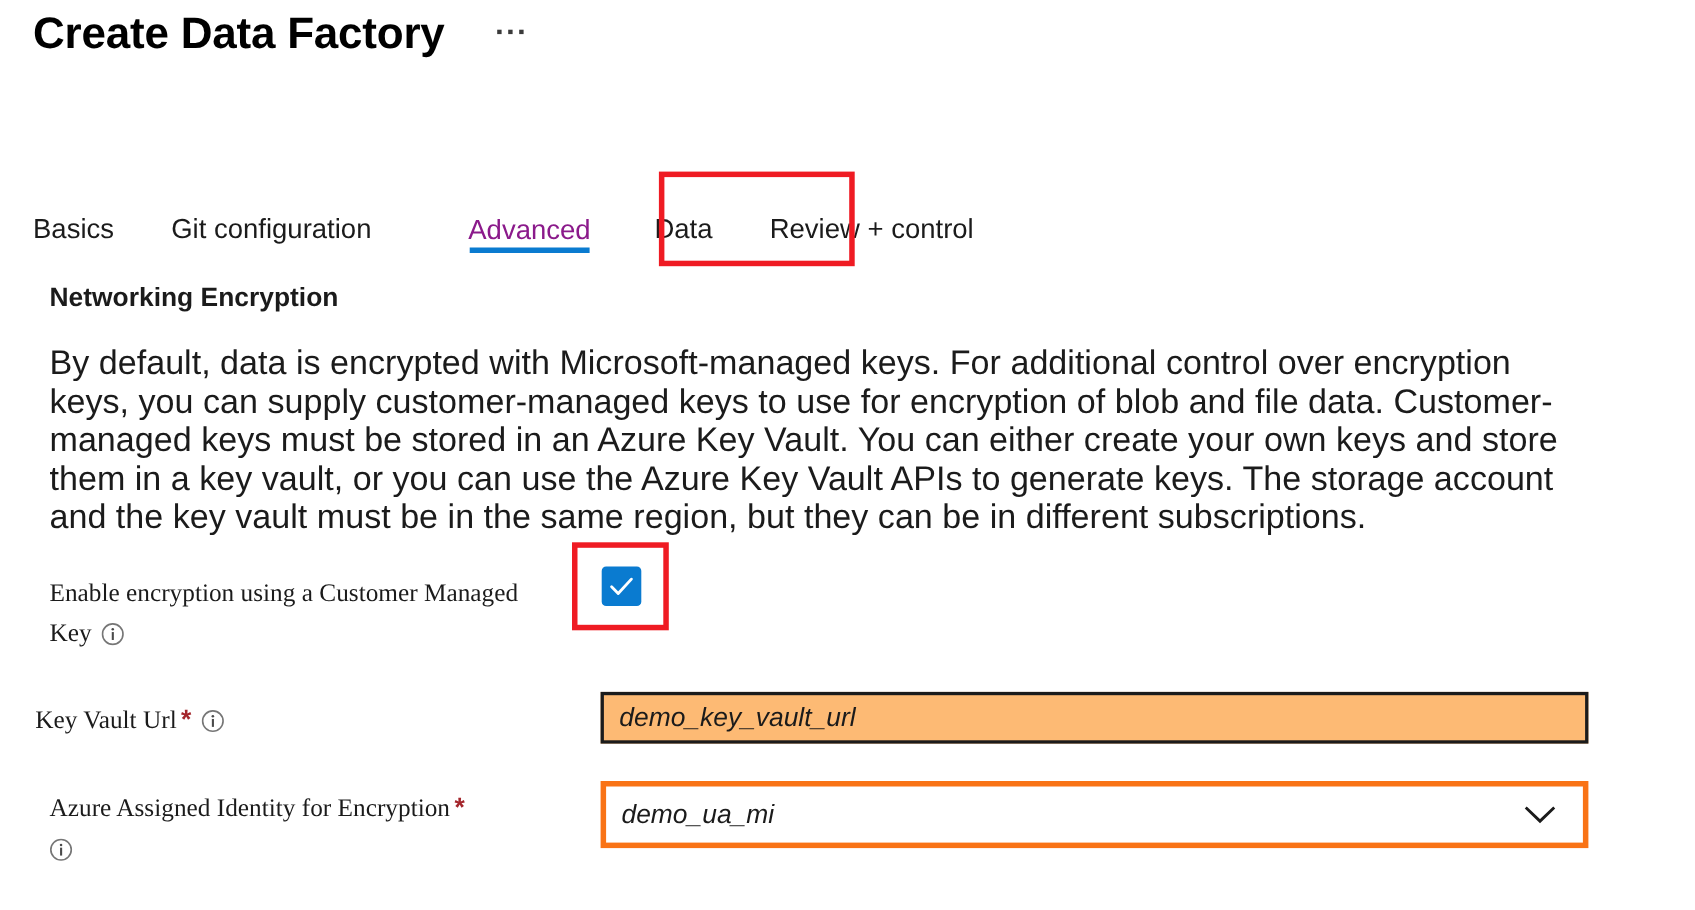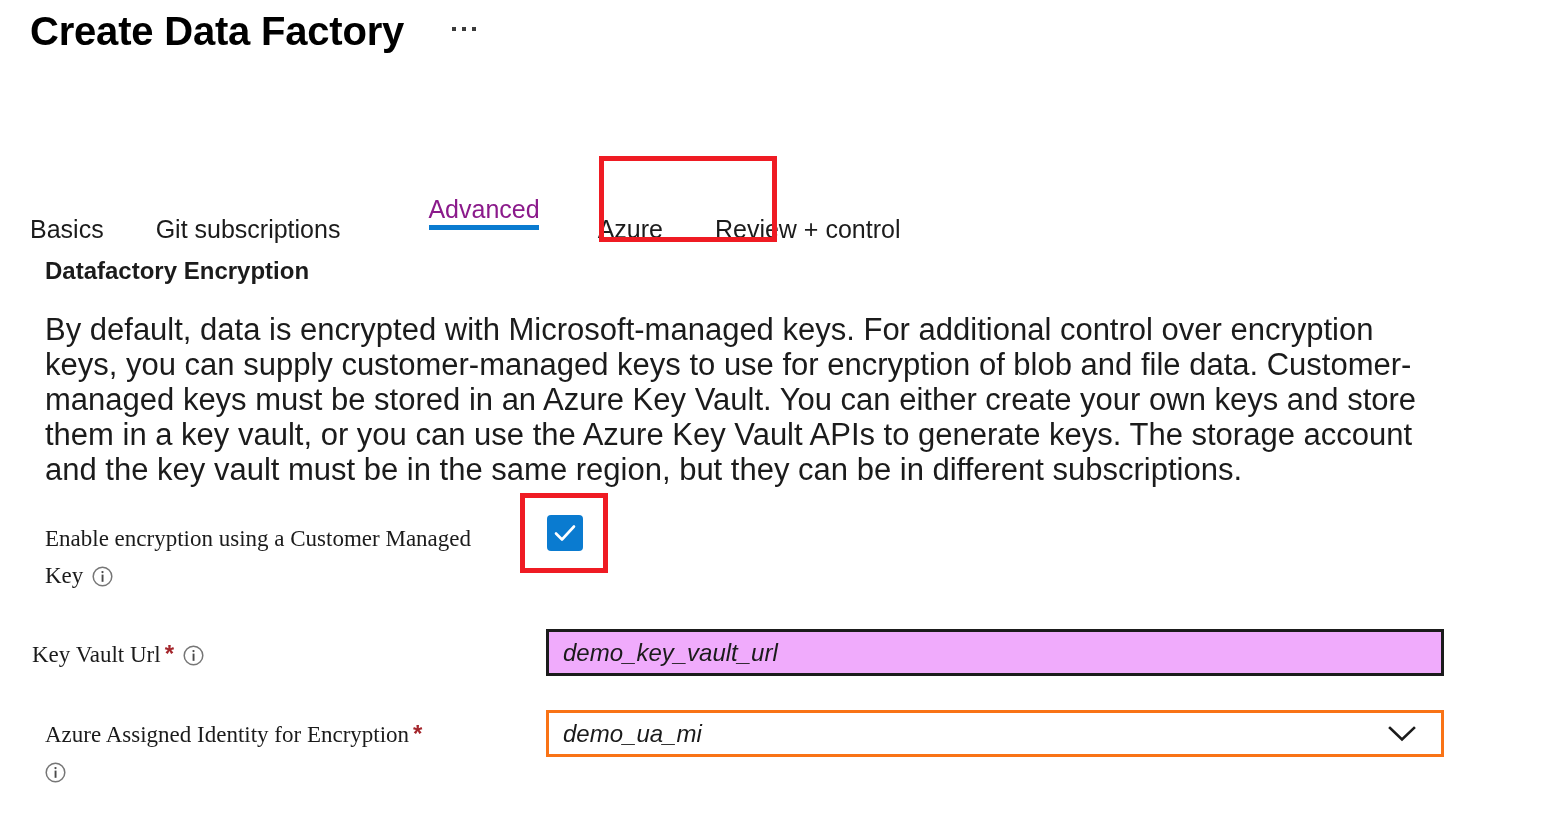--- a/index.html
+++ b/index.html
@@ -48,21 +48,21 @@
     background: #3b3b3b;
     border-radius: 0;
   }
 
   
   .tab-bar {
     position: absolute;
     left: 30px;
     top: 172px;
     display: flex;
-    align-items: flex-end;
+    align-items: center;
   }
   .tab {
     position: relative;
     font-size: 25px;
     color: #1b1b1b;
     white-space: nowrap;
     padding: 0 0 14px 0;
     margin-right: 52px;
     cursor: pointer;
     line-height: 1.2;
@@ -175,21 +175,21 @@
     top: 637px;
   }
   .input-keyvault {
     position: absolute;
     left: 546px;
     top: 629px;
     width: 898px;
     height: 47px;
     box-sizing: border-box;
     border: 3px solid #1b1b1b;
-    background: #f0abfc;
+    background: #fdba74;
     font-family: "Liberation Sans", "DejaVu Sans", sans-serif;
     font-size: 24px;
     font-style: italic;
     color: #1b1b1b;
     padding: 0 14px;
     outline: none;
   }
 
   
   .row-uami-label {
@@ -201,23 +201,23 @@
   .row-uami-label .info-icon {
     margin-left: 0;
     margin-top: 9px;
     display: block;
   }
   .dropdown-uami {
     position: absolute;
     left: 546px;
     top: 710px;
     width: 898px;
-    height: 47px;
+    height: 61px;
     box-sizing: border-box;
-    border: 3px solid #f97316;
+    border: 5px solid #f97316;
     background: #ffffff;
     display: flex;
     align-items: center;
     padding: 0 14px;
     cursor: pointer;
   }
   .dropdown-value {
     flex: 1;
     font-size: 24px;
     font-style: italic;
@@ -242,39 +242,39 @@
       <span></span>
       <span></span>
   </div>
 </div>
 
 <div class="tab-bar">
   <div class="tab">
     <span>Basics</span>
   </div>
   <div class="tab">
-    <span>Git subscriptions</span>
+    <span>Git configuration</span>
   </div>
 
   <div class="tab-advanced-wrap">
     <div class="tab active">
       <span>Advanced</span>
       <span class="tab-underline"></span>
     </div>
   </div>
 
   <div class="tab">
-    <span>Azure</span>
+    <span>Data</span>
   </div>
   <div class="tab">
     <span>Review + control</span>
   </div>
 </div>
 
-<div class="section-heading">Datafactory Encryption</div>
+<div class="section-heading">Networking Encryption</div>
 <div class="section-desc">By default, data is encrypted with Microsoft-managed keys. For additional control over encryption keys, you can supply customer-managed keys to use for encryption of blob and file data. Customer-managed keys must be stored in an Azure Key Vault. You can either create your own keys and store them in a key vault, or you can use the Azure Key Vault APIs to generate keys. The storage account and the key vault must be in the same region, but they can be in different subscriptions.</div>
 
 <div class="row-checkbox">
   <span class="form-label">Enable encryption using a Customer Managed Key</span><span class="info-icon"><svg width="21" height="21" viewBox="0 0 21 21">
       <circle cx="10.5" cy="10.5" r="9.3" fill="none" stroke="#767676" stroke-width="1.5"></circle>
       <circle cx="10.5" cy="6.1" r="1.15" fill="#4a4a4a"></circle>
       <rect x="9.6" y="8.6" width="1.9" height="7.2" fill="#4a4a4a"></rect>
     </svg></span>
 </div>
 

